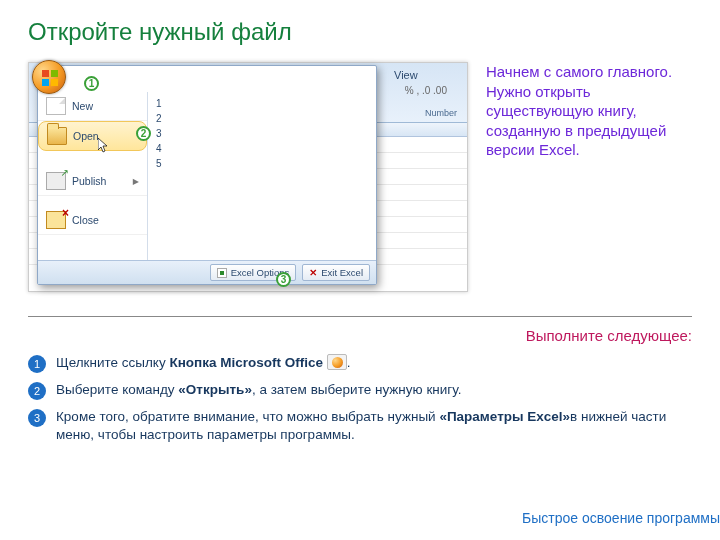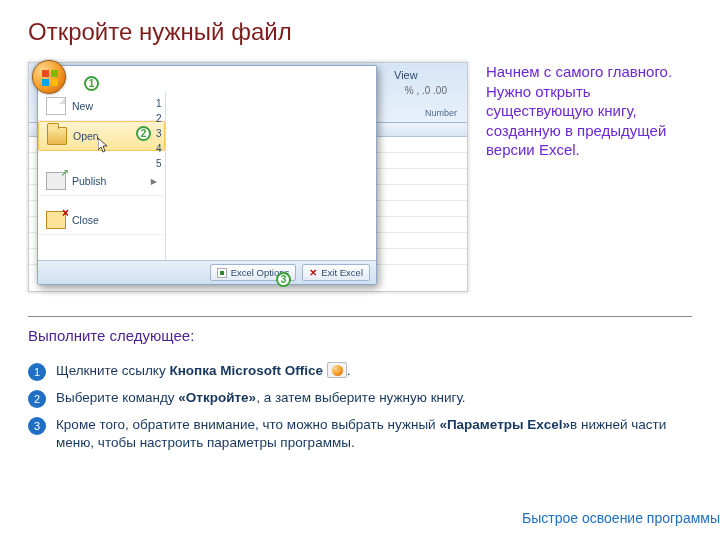--- a/index.html
+++ b/index.html
@@ -4,21 +4,21 @@
 <style>
   * { box-sizing: border-box; margin: 0; padding: 0; }
   body {
     width: 720px; height: 540px;
     font-family: "Segoe UI", Tahoma, Arial, sans-serif;
     background: #fff;
     position: relative;
     overflow: hidden;
   }
   .title {
-    color: #7f1d1d;
+    color: #15803d;
     font-size: 24px;
     font-weight: 400;
     padding: 18px 0 0 28px;
   }
   .figure {
     position: absolute;
     left: 28px; top: 62px;
     width: 440px; height: 230px;
     border: 1px solid #ccc;
     background: #c4b5fd;
@@ -75,34 +75,34 @@
   }
   .office-btn .flag {
     position: absolute; left: 9px; top: 9px; width: 16px; height: 16px;
     background:
       linear-gradient(#e84b20,#e84b20) 0 0/7px 7px no-repeat,
       linear-gradient(#7fba00,#7fba00) 9px 0/7px 7px no-repeat,
       linear-gradient(#00a4ef,#00a4ef) 0 9px/7px 7px no-repeat,
       linear-gradient(#ffb900,#ffb900) 9px 9px/7px 7px no-repeat;
   }
   .menu-left {
-    position: absolute; left: 0; top: 26px; bottom: 24px; width: 128px;
+    position: absolute; left: 0; top: 26px; bottom: 24px; width: 110px;
     border-right: 1px solid #d3ddea;
   }
   .menu-item {
     display: flex; align-items: center; gap: 6px;
     padding: 5px 8px;
     font-size: 10.5px;
     color: #2c4a6f;
     border-bottom: 1px solid #f0f0f0;
   }
   .menu-item.highlight {
     background: linear-gradient(#fff3cf,#ffe69b);
     border: 1px solid #f2c75a;
-    border-radius: 2px;
+    border-radius: 8px;
   }
   .menu-item .ico { width: 20px; height: 18px; display: inline-block; }
   .ico-new { background: #fff; border: 1px solid #bbb; position: relative; }
   .ico-new::after { content:''; position:absolute; right:0; top:0; border-width:0 0 6px 6px; border-style:solid; border-color:#ddd #fff; }
   .ico-open { width:22px; height:16px; background: linear-gradient(#fbe49a,#e9b64c); border:1px solid #c28a1f; position:relative; border-radius:1px; }
   .ico-open::before { content:''; position:absolute; left:-1px; top:-5px; width:10px; height:5px; background:#fbe49a; border:1px solid #c28a1f; border-bottom:none; border-radius:2px 2px 0 0; }
   .ico-save { width:18px; height:18px; background:#3a5c9a; border:1px solid #274275; position:relative; border-radius:1px; }
   .ico-save::after { content:''; position:absolute; left:3px; top:3px; width:12px; height:6px; background:#fff; }
   .ico-publish { width:18px; height:14px; background:#eee; border:1px solid #aaa; position:relative; }
   .ico-publish::after { content:'↗'; position:absolute; right:-4px; top:-6px; font-size:10px; color:#2c8a2c; }
@@ -152,23 +152,24 @@
     width: 205px;
     color: #6d28d9;
     font-size: 15px;
     line-height: 1.3;
   }
   .instructions {
     position: absolute;
     left: 28px; top: 316px; right: 28px;
   }
   .instr-title {
-    color: #4c1d95;
+    color: #be185d;
     font-size: 15px;
-    margin-bottom: 18px;
+    margin-bottom: 10px;
+    text-align: right;
   }
   .hr {
     height: 1px; background: #888; margin: 0 0 10px 0;
   }
   .step {
     display: flex; align-items: flex-start; gap: 10px;
     margin: 8px 0;
     color: #17375e;
     font-size: 13.5px;
     line-height: 1.35;
@@ -291,21 +292,21 @@
     <div class="step-num">1</div>
     <div class="txt">
       <span>Щелкните ссылку </span><b>Кнопка Microsoft Office</b>
       <span class="mini-office"></span><span>.</span>
     </div>
   </div>
 
   <div class="step">
     <div class="step-num">2</div>
     <div class="txt">
-      <span>Выберите команду </span><b>«Откройте»</b><span>, а затем выберите нужную книгу.</span>
+      <span>Выберите команду </span><b>«Открыть»</b><span>, а затем выберите нужную книгу.</span>
     </div>
   </div>
 
   <div class="step">
     <div class="step-num">3</div>
     <div class="txt">
       <span>Кроме того, обратите внимание, что можно выбрать нужный </span><b>«Параметры Excel»</b><span>в нижней части меню, чтобы настроить параметры программы.</span>
     </div>
   </div>
 </div>

